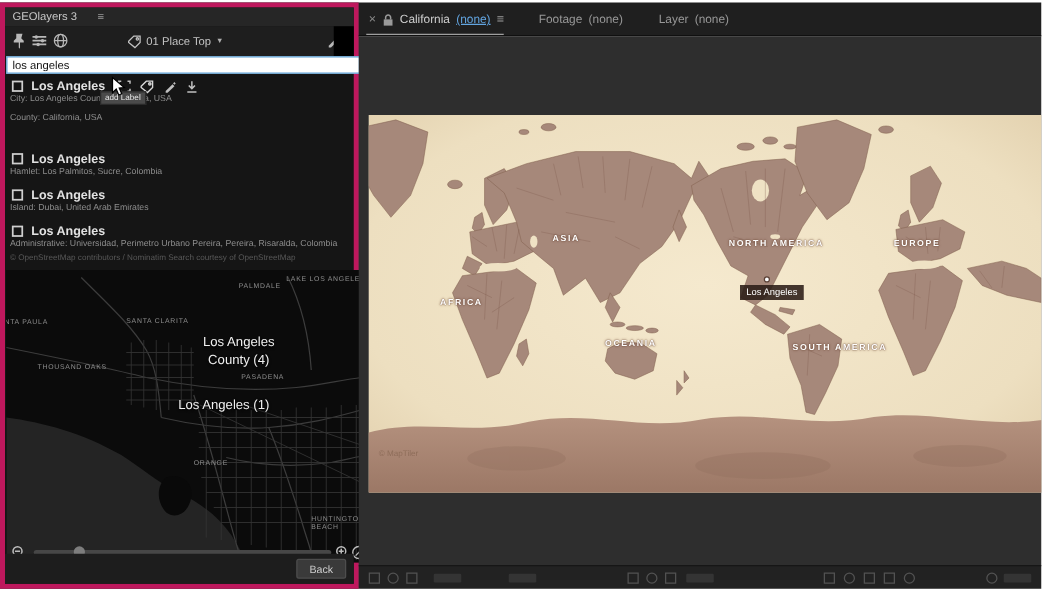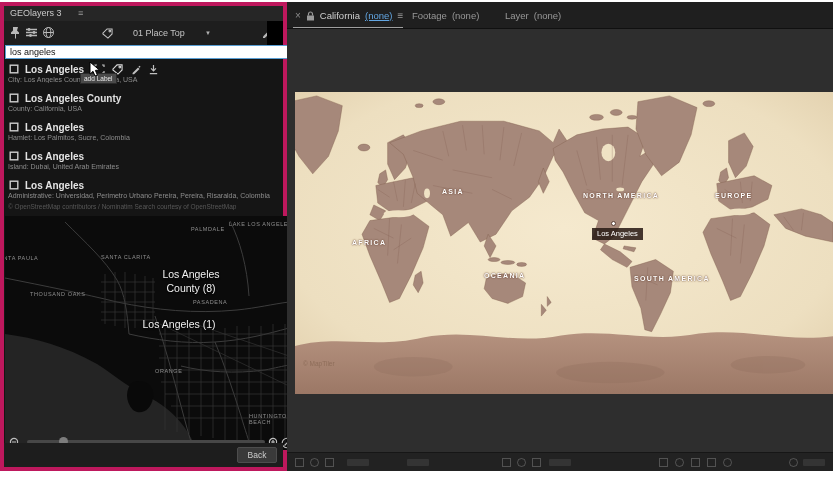--- a/index.html
+++ b/index.html
@@ -11,21 +11,21 @@
   
   .left-panel { left:0; top:2px; width:287px; height:469px; background:#151515;
     border:4px solid #be185d; }
   .lp-header { left:0; top:0; width:100%; height:15px; background:#262626; color:#c9c9c9;
     font-size:9px; line-height:15px; }
   .lp-header .title { position:absolute; left:6px; }
   .lp-header .menu { position:absolute; left:74px; color:#9a9a9a; }
   .lp-toolbar { left:0; top:15px; width:100%; height:24px; background:#1e1e1e; }
   .tb-icon { position:absolute; top:5px; width:13px; height:13px; }
   .tb-icon svg { display:block; }
-  .preset { position:absolute; left:98px; top:4px; height:16px; display:flex; align-items:center; gap:20px;
+  .preset { position:absolute; left:98px; top:4px; height:16px; display:flex; align-items:center; gap:4px;
     color:#c4c4c4; font-size:9px; }
   .preset .caret { font-size:6px; color:#b0b0b0; }
   .tb-black { position:absolute; right:0; top:0; width:16px; height:24px; background:#000; }
   .lp-search { left:1px; top:39px; width:283px; height:14px; background:#fff; border:1px solid #5a9fd4;
     font-size:9px; color:#111; padding:0 4px; font-family:"Liberation Sans", sans-serif; }
 
   .results { left:0; top:54px; width:100%; height:144px; }
   .rrow { position:absolute; left:0; width:100%; height:28px; }
   .rtitle { display:flex; align-items:center; gap:6px; padding-left:5px; height:14px;
     color:#e2e2e2; font-size:10px; font-weight:600; }
@@ -154,26 +154,20 @@
               </svg>
             <svg width="11" height="11" viewBox="0 0 12 12" fill="none" stroke="#c0c0c0" stroke-width="1.3">
                 <path d="M6 1v6M3.3 4.8 6 7.5l2.7-2.7M2 10.5h8"></path>
               </svg>
           </span>
         </div>
         <div class="rsub">City: Los Angeles County, California, USA</div>
       </div>
 
       <div class="rrow" style="top:31px">
-        <div class="rtitle">
-          <svg class="ricon" viewBox="0 0 10 10" fill="none" stroke="#cfcfcf" stroke-width="1.4">
-              <rect x="1.2" y="1.2" width="7.6" height="7.6"></rect>
-            </svg>
-          <span>Los Angeles County</span>
-        </div>
         <div class="rsub">County: California, USA</div>
       </div>
 
       <div class="rrow" style="top:60px">
         <div class="rtitle">
           <svg class="ricon" viewBox="0 0 10 10" fill="none" stroke="#cfcfcf" stroke-width="1.4">
               <rect x="1.2" y="1.2" width="7.6" height="7.6"></rect>
             </svg>
           <span>Los Angeles</span>
         </div>
@@ -238,21 +232,21 @@
       <span class="pl" style="left:186px;top:10px">PALMDALE</span>
       <span class="pl" style="left:224px;top:5px">LAKE LOS ANGELES</span>
       <span class="pl" style="left:96px;top:38px">SANTA CLARITA</span>
       <span class="pl" style="left:-10px;top:39px">SANTA PAULA</span>
       <span class="pl" style="left:25px;top:75px">THOUSAND OAKS</span>
       <span class="pl" style="left:188px;top:83px">PASADENA</span>
       <span class="pl" style="left:150px;top:152px">ORANGE</span>
       <span class="pl" style="left:244px;top:197px;width:44px;white-space:normal">HUNTINGTON BEACH</span>
       <div class="pbig" style="left:138px;top:52px;width:96px">
         <div>Los Angeles</div>
-        <div>County (8)</div>
+        <div>County (4)</div>
       </div>
       <div class="pbig" style="left:124px;top:102px;width:100px">Los Angeles (1)</div>
 
       <div class="pslider">
         <span class="psl-icon" style="left:4px">
           <svg width="12" height="12" viewBox="0 0 12 12" fill="none" stroke="#bdbdbd" stroke-width="1.2">
               <circle cx="5" cy="5" r="3.6"></circle>
               <path d="M7.8 7.8 11 11 M3 5h4"></path>
             </svg>
         </span>
@@ -283,25 +277,25 @@
       <span class="tab-close">×</span>
       <svg width="9" height="10" viewBox="0 0 9 10">
           <rect x="1" y="4.5" width="7" height="5" fill="#9a9a9a"></rect>
           <path d="M2.5 4.5V3a2 2 0 0 1 4 0v1.5" fill="none" stroke="#9a9a9a" stroke-width="1.2"></path>
         </svg>
       <span class="tab-label">California</span>
       <span class="tab-value-active">(none)</span>
       <span class="tab-menu">≡</span>
     </div>
     <span class="tab-underline"></span>
-    <div class="tabgroup tab-inactive" style="left:125px">
+    <div class="tabgroup tab-inactive" style="left:144px">
       <span>Footage</span>
       <span>(none)</span>
     </div>
-    <div class="tabgroup tab-inactive" style="left:218px">
+    <div class="tabgroup tab-inactive" style="left:240px">
       <span>Layer</span>
       <span>(none)</span>
     </div>
   </div>
 
   <div class="abs viewer-bg"></div>
 
   <div class="abs compmap">
     <svg width="538" height="302" viewBox="0 0 546 310" preserveAspectRatio="none">
       <defs>

